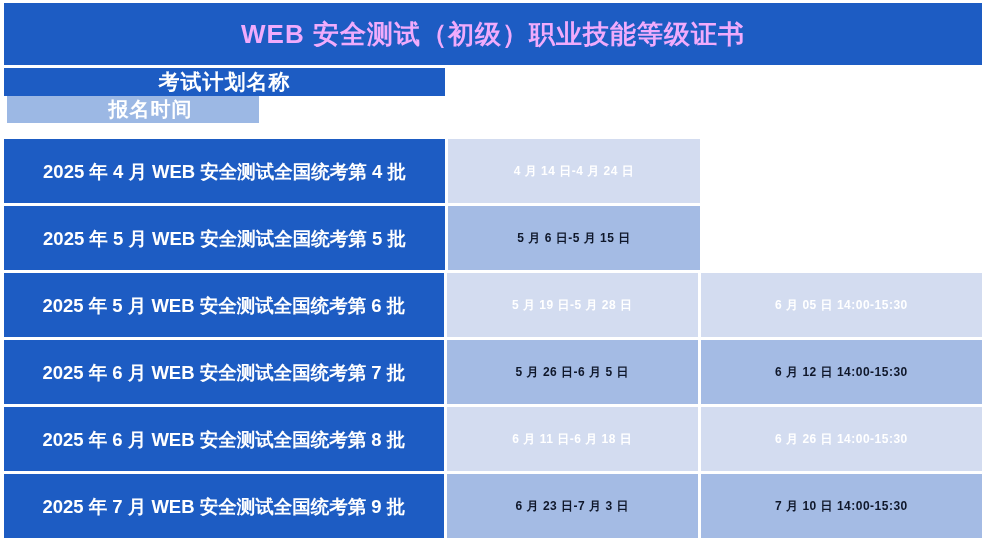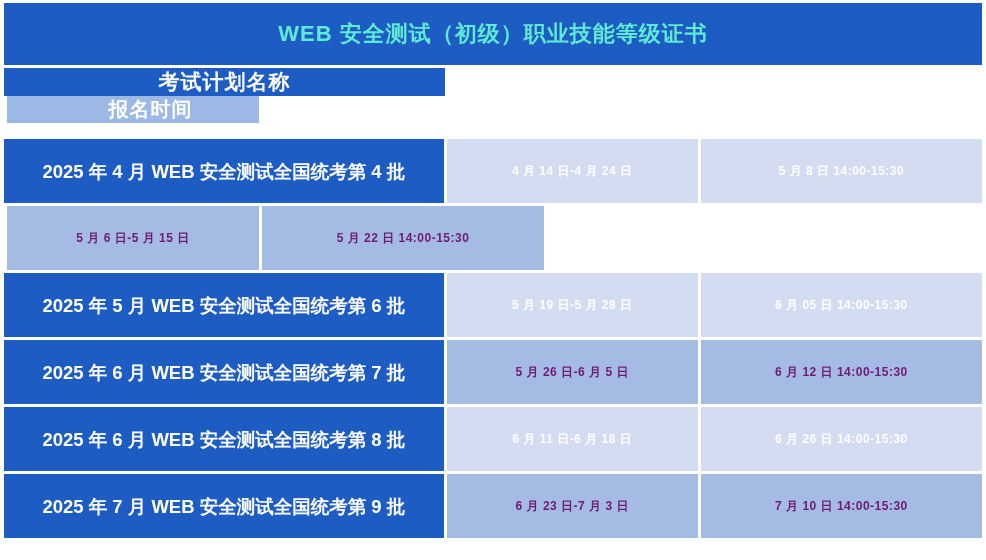--- a/index.html
+++ b/index.html
@@ -26,22 +26,22 @@
   
   .title-bar {
     height: 62px;
     background: #1d5cc3;
     display: flex;
     align-items: center;
     justify-content: center;
     box-sizing: border-box;
   }
   .title-text {
-    color: #5eead4;
-    font-size: 22px;
+    color: #f0abfc;
+    font-size: 26px;
     font-weight: bold;
     letter-spacing: 1px;
     white-space: nowrap;
   }
 
   
   .row {
     display: flex;
     height: 64px;
     margin-top: 3px;
@@ -89,21 +89,21 @@
 
   
   .data-row.tint-light .col-reg,
   .data-row.tint-light .col-exam {
     background: #d3dcf0;
     color: #ffffff;
   }
   .data-row.tint-dark .col-reg,
   .data-row.tint-dark .col-exam {
     background: #a4bbe4;
-    color: #701a75;
+    color: #0f172a;
   }
   .data-row .col-reg,
   .data-row .col-exam {
     font-size: 12px;
     font-weight: bold;
     letter-spacing: 0.5px;
   }
 </style>
 </head>
 <body>
@@ -115,26 +115,25 @@
   </div>
 
   <div class="row header-row">
     <div class="cell col-name">考试计划名称</div>
     <div class="cell col-reg">报名时间</div>
   </div>
 
   <div class="row data-row tint-light">
     <div class="cell col-name">2025 年 4 月 WEB 安全测试全国统考第 4 批</div>
     <div class="cell col-reg">4 月 14 日-4 月 24 日</div>
-    <div class="cell col-exam">5 月 8 日  14:00-15:30</div>
   </div>
 
   <div class="row data-row tint-dark">
+    <div class="cell col-name">2025 年 5 月 WEB 安全测试全国统考第 5 批</div>
     <div class="cell col-reg">5 月 6 日-5 月 15 日</div>
-    <div class="cell col-exam">5 月 22 日  14:00-15:30</div>
   </div>
 
   <div class="row data-row tint-light">
     <div class="cell col-name">2025 年 5 月 WEB 安全测试全国统考第 6 批</div>
     <div class="cell col-reg">5 月 19 日-5 月 28 日</div>
     <div class="cell col-exam">6 月 05 日  14:00-15:30</div>
   </div>
 
   <div class="row data-row tint-dark">
     <div class="cell col-name">2025 年 6 月 WEB 安全测试全国统考第 7 批</div>

